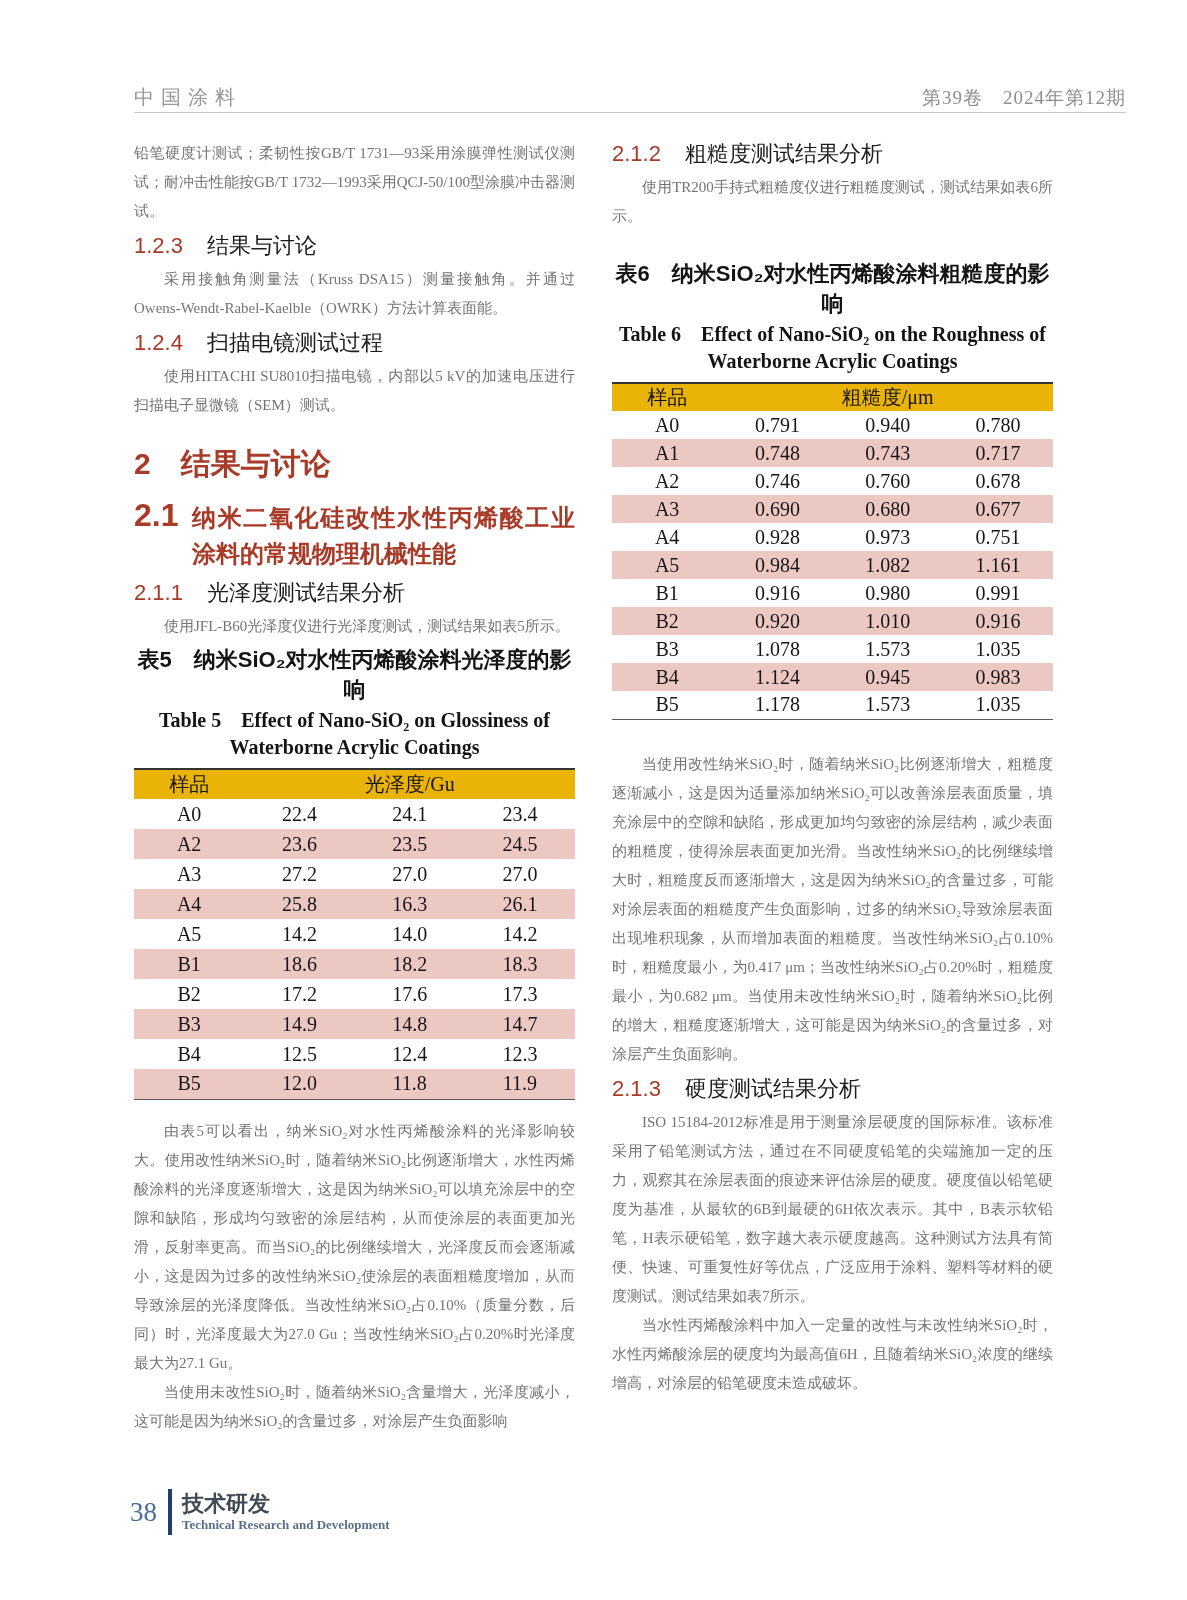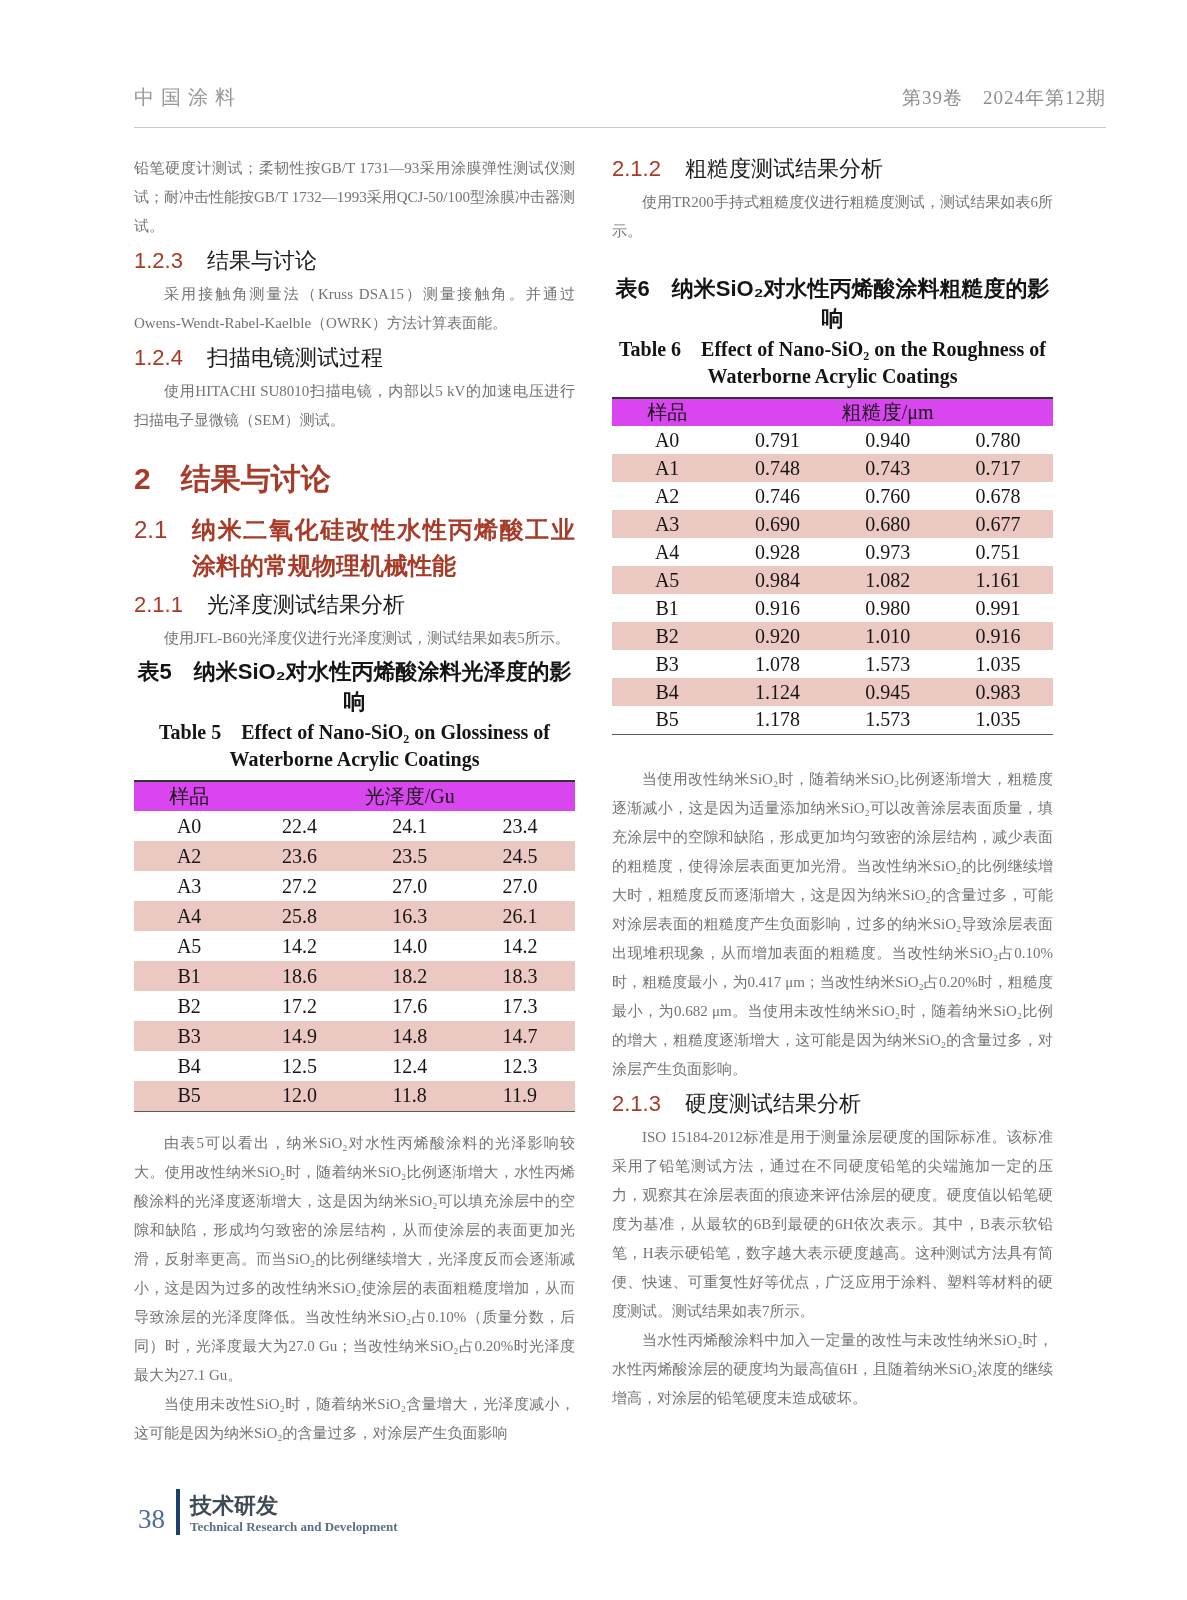--- a/index.html
+++ b/index.html
@@ -7,22 +7,22 @@
   .page {
     position: relative;
     width: 1187px; height: 1600px;
     background: #ffffff;
     overflow: hidden;
     font-family: "Liberation Serif", "DejaVu Serif", serif;
     color: #1c1c1c;
   }
   
   .page-header {
-    margin: 84px 81px 0 134px;
-    padding-bottom: 16px;
+    margin: 84px 61px 0 134px;
+    padding-bottom: 1px;
     border-bottom: 1.5px solid #c9c9c9;
     display: flex; justify-content: space-between; align-items: flex-end;
   }
   .journal-name { font-size: 20px; color: #979797; letter-spacing: 7px; }
   .issue-info  { font-size: 19px; color: #8e8e8e; letter-spacing: 1px; }
   
   .columns { margin: 26px 134px 0 134px; display: flex; gap: 37px; }
   .col { width: 441px; }
   
   .para {
@@ -43,21 +43,21 @@
     font-family: "Liberation Sans", "DejaVu Sans", sans-serif;
     font-size: 30px; font-weight: bold; color: #a83a28; margin-right: 30px; flex: none;
   }
   .h2-title {
     font-family: "Liberation Sans", "DejaVu Sans", sans-serif;
     font-size: 30px; font-weight: bold; color: #a83a28;
   }
   .h21 { display: flex; align-items: baseline; margin: 4px 0 6px 0; }
   .h21-num {
     font-family: "Liberation Sans", "DejaVu Sans", sans-serif;
-    font-size: 24px; font-weight: normal; color: #a83a28; width: 58px; flex: none;
+    font-size: 32px; font-weight: bold; color: #a83a28; width: 58px; flex: none;
   }
   .h21-title {
     font-family: "Liberation Sans", "DejaVu Sans", sans-serif;
     font-size: 24px; font-weight: bold; color: #a83a28; line-height: 36px;
     text-align: justify;
   }
   
   .tcap { text-align: center; margin-top: 4px; }
   .tcap-zh {
     font-family: "Liberation Sans", "DejaVu Sans", sans-serif;
@@ -72,30 +72,30 @@
     width: 100%; border-collapse: collapse;
     border-top: 2.5px solid #333333;
     border-bottom: 1.5px solid #5a5a5a;
     font-size: 20px; color: #161616;
   }
   table.datatable th, table.datatable td {
     text-align: center; font-weight: normal; padding: 0;
   }
   table.t5 th, table.t5 td { height: 30px; }
   table.t6 th, table.t6 td { height: 28px; }
-  table.datatable thead tr { background: #d946ef; }
+  table.datatable thead tr { background: #eab308; }
   table.datatable tbody tr:nth-child(even) { background: #ecc8c2; }
   table.datatable col.c-sample { width: 25%; }
   table.datatable col.c-val { width: 25%; }
   .mt17 { margin-top: 17px; }
   .mt30 { margin-top: 30px; }
   
   .page-footer {
-    position: absolute; left: 138px; top: 1489px;
-    display: flex; align-items: flex-end;
+    position: absolute; left: 130px; top: 1489px;
+    display: flex; align-items: center;
   }
   .page-number { font-size: 27px; color: #4d6b9a; margin-right: 11px; }
   .footer-bar { width: 4px; height: 46px; background: #1d3f6e; margin-right: 10px; }
   .footer-zh {
     font-family: "Liberation Sans", "DejaVu Sans", sans-serif;
     font-size: 22px; font-weight: bold; color: #3e4a55; line-height: 24px;
   }
   .footer-en {
     font-size: 13px; font-weight: bold; color: #5c6f88; line-height: 17px;
   }

